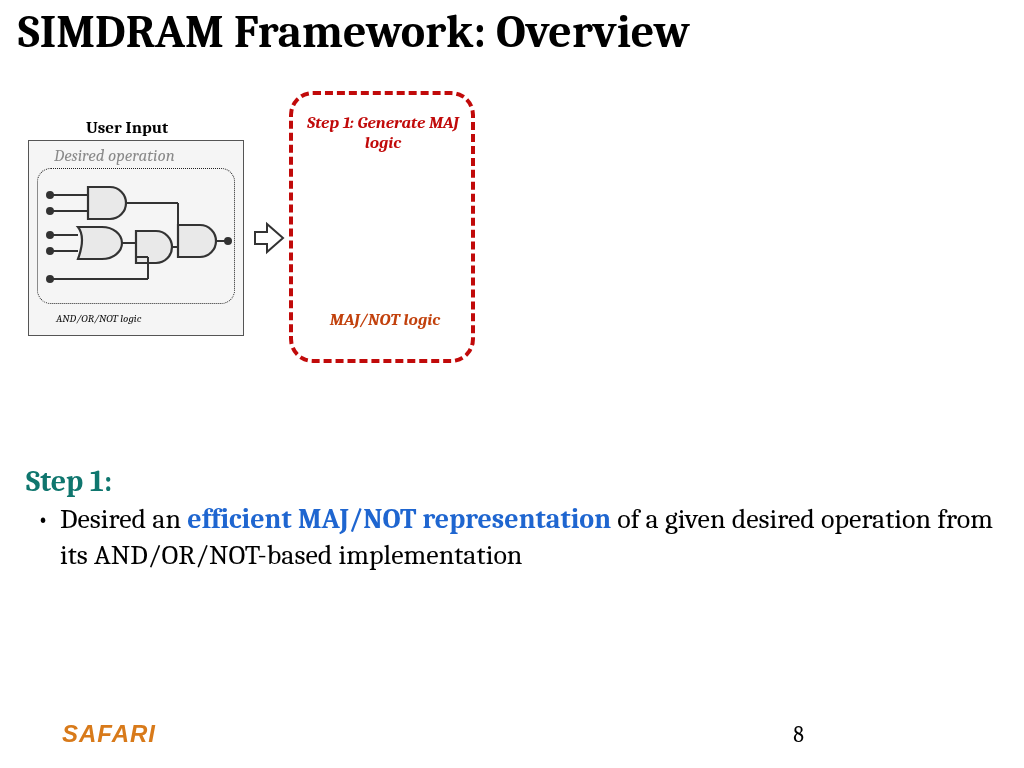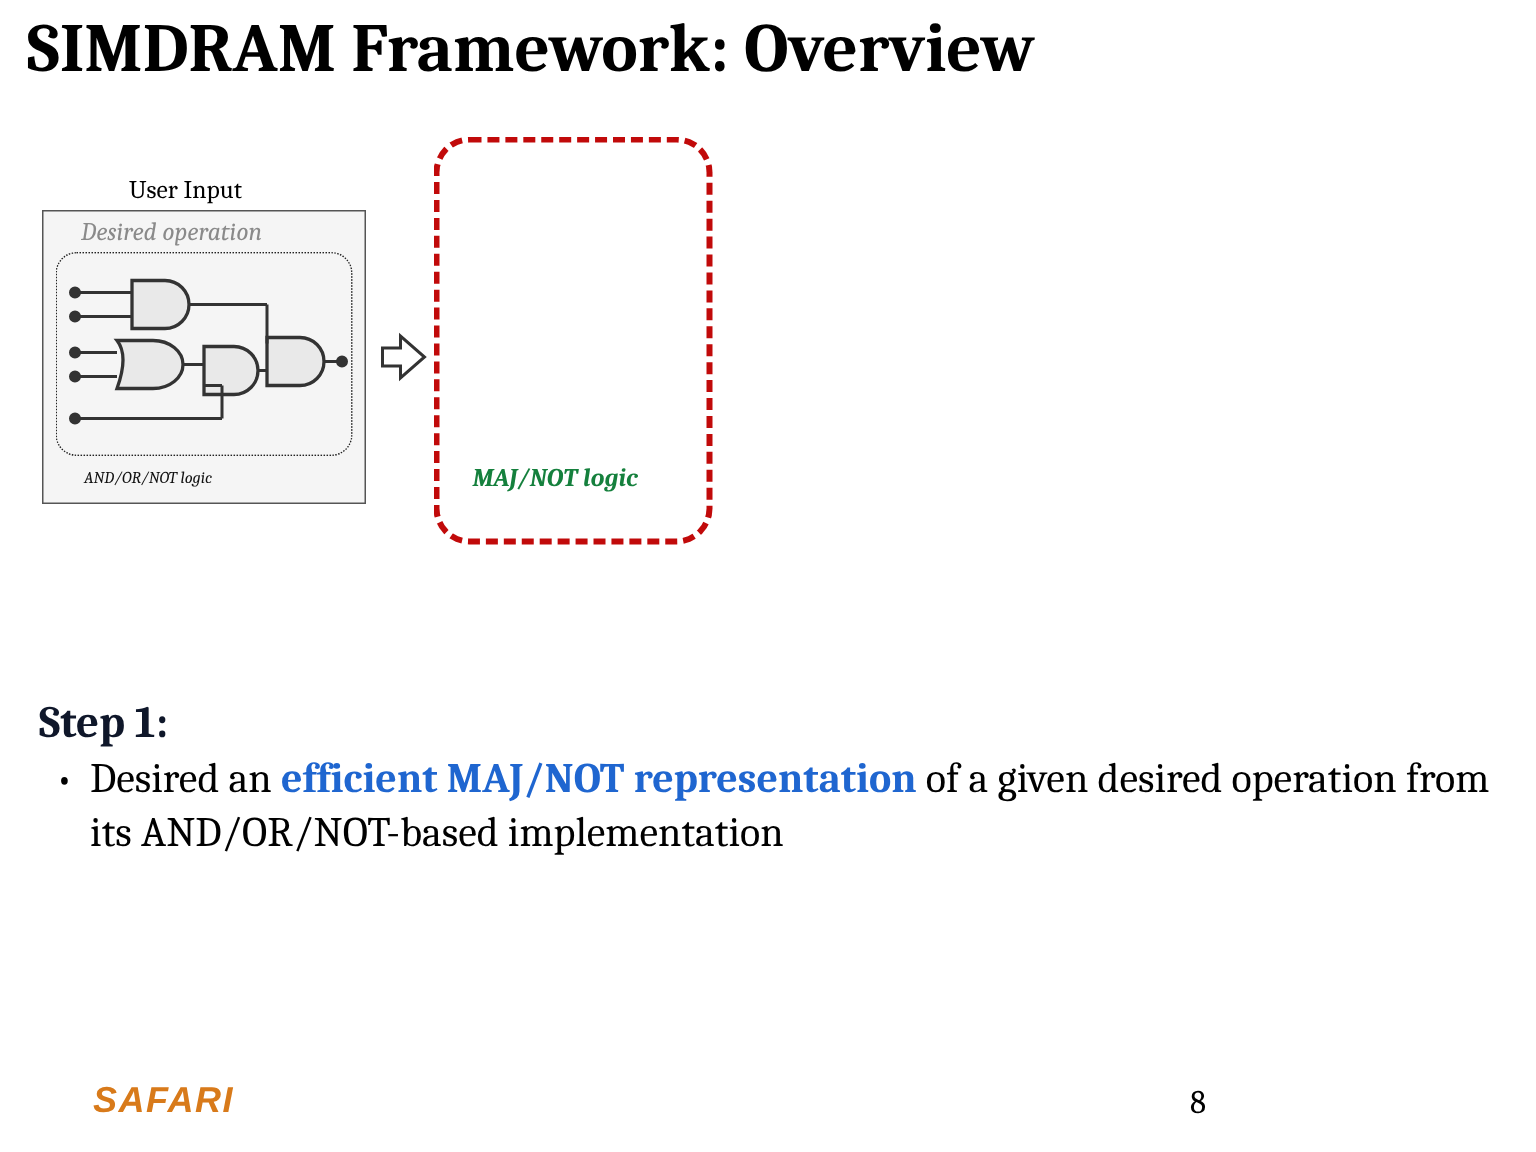--- a/index.html
+++ b/index.html
@@ -24,21 +24,21 @@
     top: 6px;
     font-size: 46px;
     font-weight: 800;
   }
 
   
   .user-input-label {
     position: absolute;
     left: 86px; top: 118px;
     font-size: 17px;
-    font-weight: 400;
+    font-weight: 700;
   }
   .user-input-box {
     position: absolute;
     left: 28px; top: 140px;
     width: 216px; height: 196px;
     background: #f5f5f5;
     border: 1.5px solid #555;
     box-sizing: border-box;
   }
   .desired-op {
@@ -89,41 +89,42 @@
     color: #c10a0a;
     font-style: italic;
     font-weight: 800;
     font-size: 17px;
     line-height: 1.15;
   }
   .majnot-label {
     position: absolute;
     left: 315px; top: 310px;
     width: 140px;
-    color: #15803d;
+    text-align: center;
+    color: #c2410c;
     font-style: italic;
     font-weight: 800;
     font-size: 17px;
   }
   .dotted-inner-2 {
     position: absolute;
     left: 301px; top: 168px;
     width: 160px; height: 136px;
     border: 1.5px dotted #222;
     border-radius: 14px;
     box-sizing: border-box;
   }
 
   
   .step1-heading {
     position: absolute;
     left: 26px; top: 464px;
     font-size: 30px;
     font-weight: 800;
-    color: #0f172a;
+    color: #0f766e;
   }
   .body-text {
     position: absolute;
     left: 26px; top: 502px;
     width: 970px;
     font-size: 28px;
     line-height: 1.28;
   }
   .bullet-row { display: flex; align-items: flex-start; }
   .bullet-dot { width: 34px; text-align: center; font-size: 26px; line-height: 1.4; }
@@ -196,20 +197,21 @@
   </div>
   <div class="andornot-label">AND/OR/NOT logic</div>
 
   <div class="arrow-wrap">
     <svg width="34" height="36" viewBox="0 0 34 36">
       <path d="M2 12 h12 v-8 l16 14 l-16 14 v-8 h-12 z" fill="#fff" stroke="#333" stroke-width="2"></path>
     </svg>
   </div>
 
   <div class="step1-box"></div>
+  <div class="step1-title">Step 1: Generate MAJ logic</div>
   <div class="majnot-label">MAJ/NOT logic</div>
 
   <div class="step1-heading">Step 1:</div>
   <div class="body-text">
     <div class="bullet-row">
       <div class="bullet-dot">•</div>
       <div class="bullet-text">
         <span>Desired an </span><span class="hl-blue">efficient MAJ/NOT representation</span><span> of a given desired operation from its AND/OR/NOT-based implementation</span>
       </div>
     </div>

